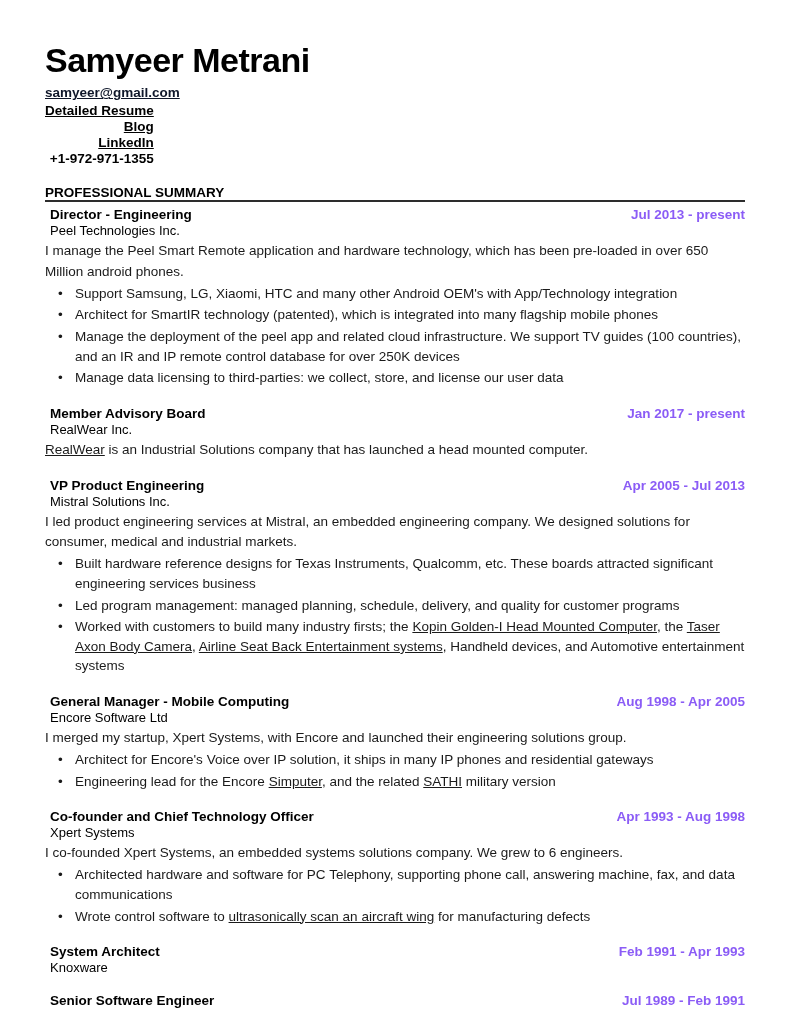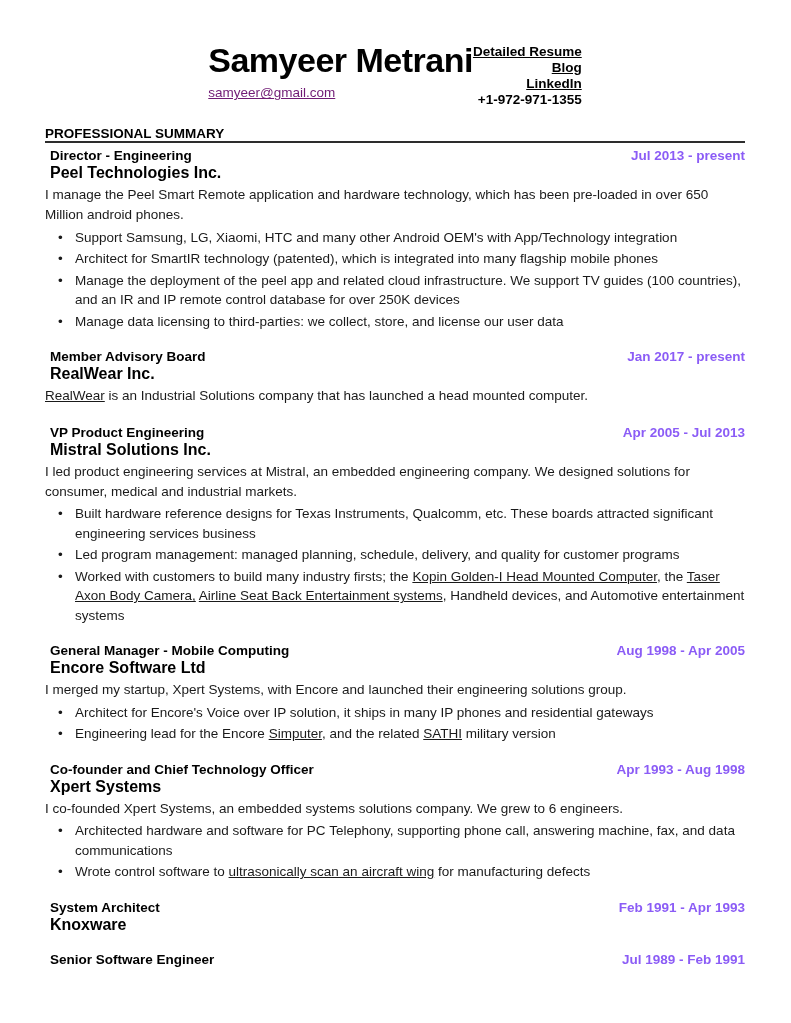--- a/index.html
+++ b/index.html
@@ -6,49 +6,49 @@
   html, body { background: #ffffff; }
   body {
     width: 791px; height: 1023px;
     font-family: "Liberation Sans", sans-serif;
     color: #1a1a1a;
     overflow: hidden;
   }
   .page { padding: 42px 46px 0 45px; }
 
   
-  .hdr { display: flex; justify-content: center; align-items: flex-start; }
+  .hdr { display: flex; justify-content: center; align-items: flex-start; flex-direction: column; }
   .hdr-name {
     font-size: 34px; font-weight: 700; letter-spacing: -0.5px; color: #000;
     line-height: 1.1;
   }
   .hdr-email {
     display: inline-block; margin-top: 6px;
-    font-size: 13.5px; font-weight: 400; color: #701a75;
+    font-size: 13.5px; font-weight: 700; color: #0f172a;
     text-decoration: underline; cursor: pointer;
   }
   .hdr-right { text-align: right; font-size: 13.5px; font-weight: 700; line-height: 16px; padding-top: 2px; }
   .hdr-link { display: block; color: #000; text-decoration: underline; cursor: pointer; }
   .hdr-phone { display: block; color: #000; }
 
   
   .section { margin-top: 20px; }
   .section-title {
     font-size: 13.5px; font-weight: 700; color: #000;
     border-bottom: 2px solid #2d2d2d; padding-bottom: 0; margin-bottom: 5px;
   }
   .first-section { margin-top: 18px; }
 
   
   .job { margin-top: 18px; }
   .job:first-of-type { margin-top: 4px; }
   .job-head { display: flex; justify-content: space-between; align-items: flex-start; padding-left: 5px; }
   .job-title { font-size: 13.5px; font-weight: 700; color: #000; }
   .job-dates { font-size: 13.5px; font-weight: 700; color: #8b5cf6; white-space: nowrap; }
-  .job-company { font-size: 16px; font-weight: 700; color: #000; padding-left: 5px; margin-top: 1px; }
+  .job-company { font-size: 13px; font-weight: 400; color: #000; padding-left: 5px; margin-top: 1px; }
   .job-summary { font-size: 13.5px; line-height: 1.5; margin-top: 3px; }
 
   ul.bullets { list-style: none; margin-top: 2px; }
   ul.bullets li {
     position: relative; padding-left: 30px;
     font-size: 13.5px; line-height: 1.45; margin-top: 2px;
   }
   ul.bullets li::before {
     content: "\2022"; position: absolute; left: 13px; top: 0;
     font-size: 13.5px; color: #1a1a1a;

